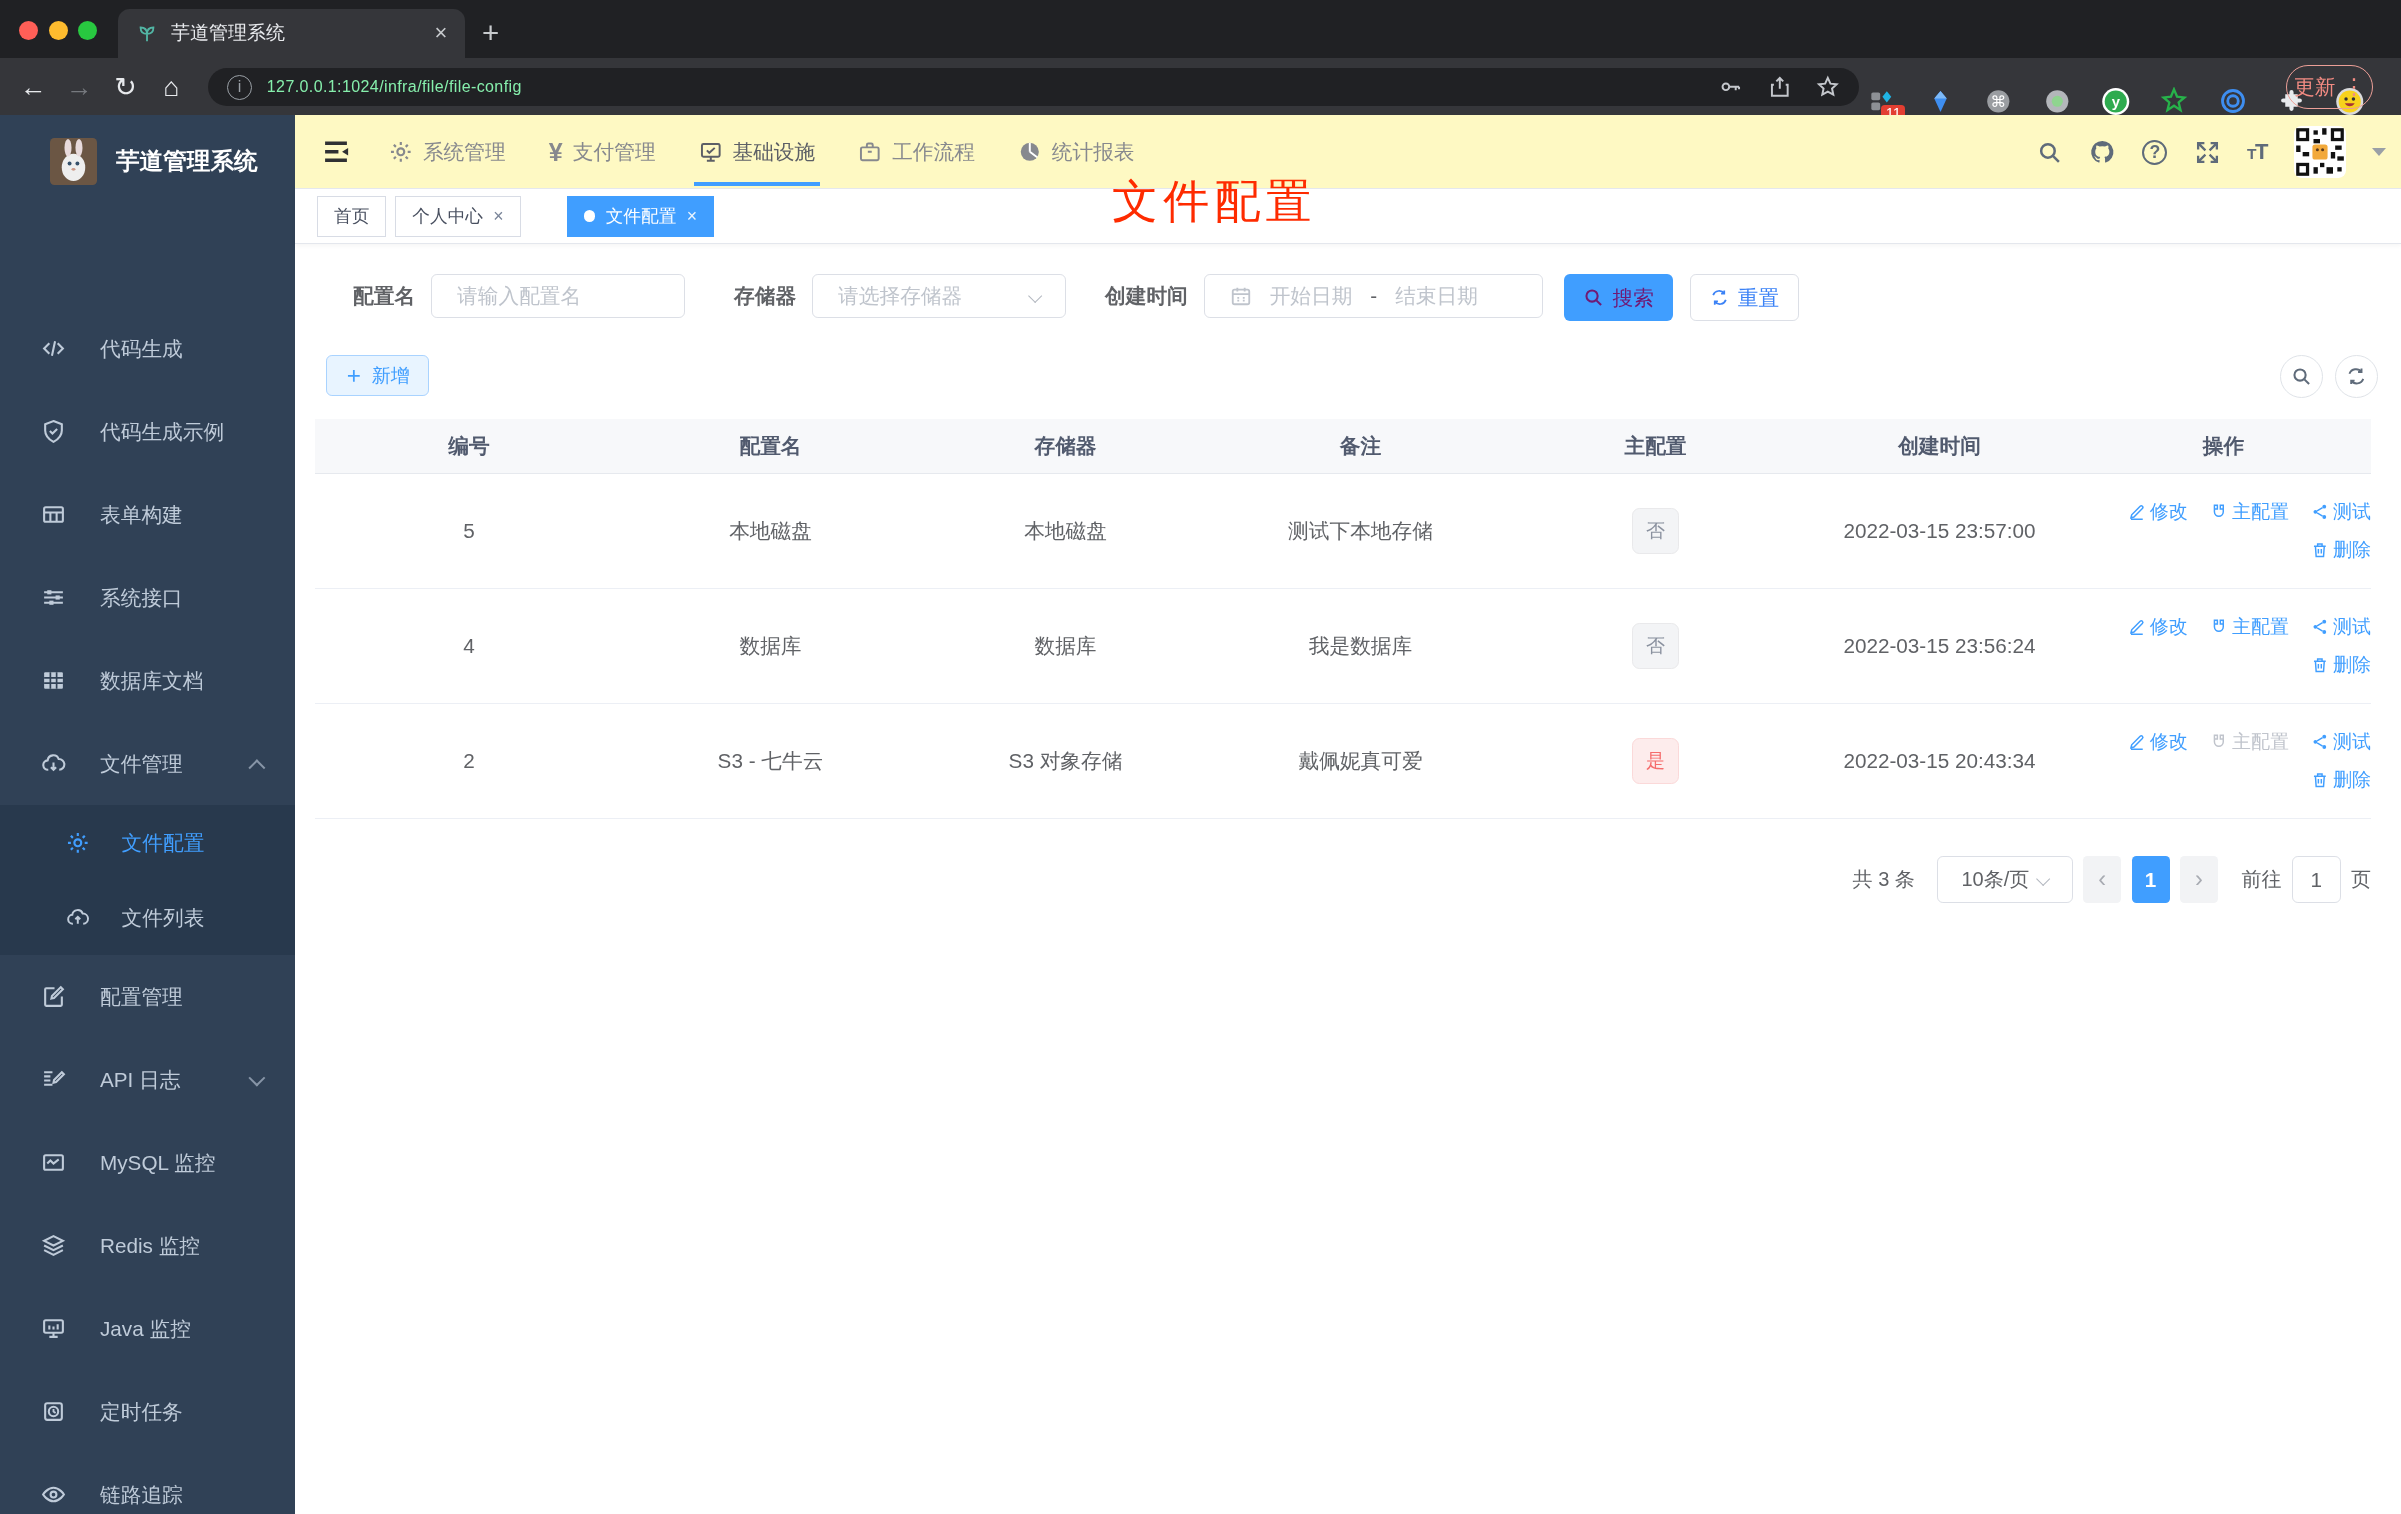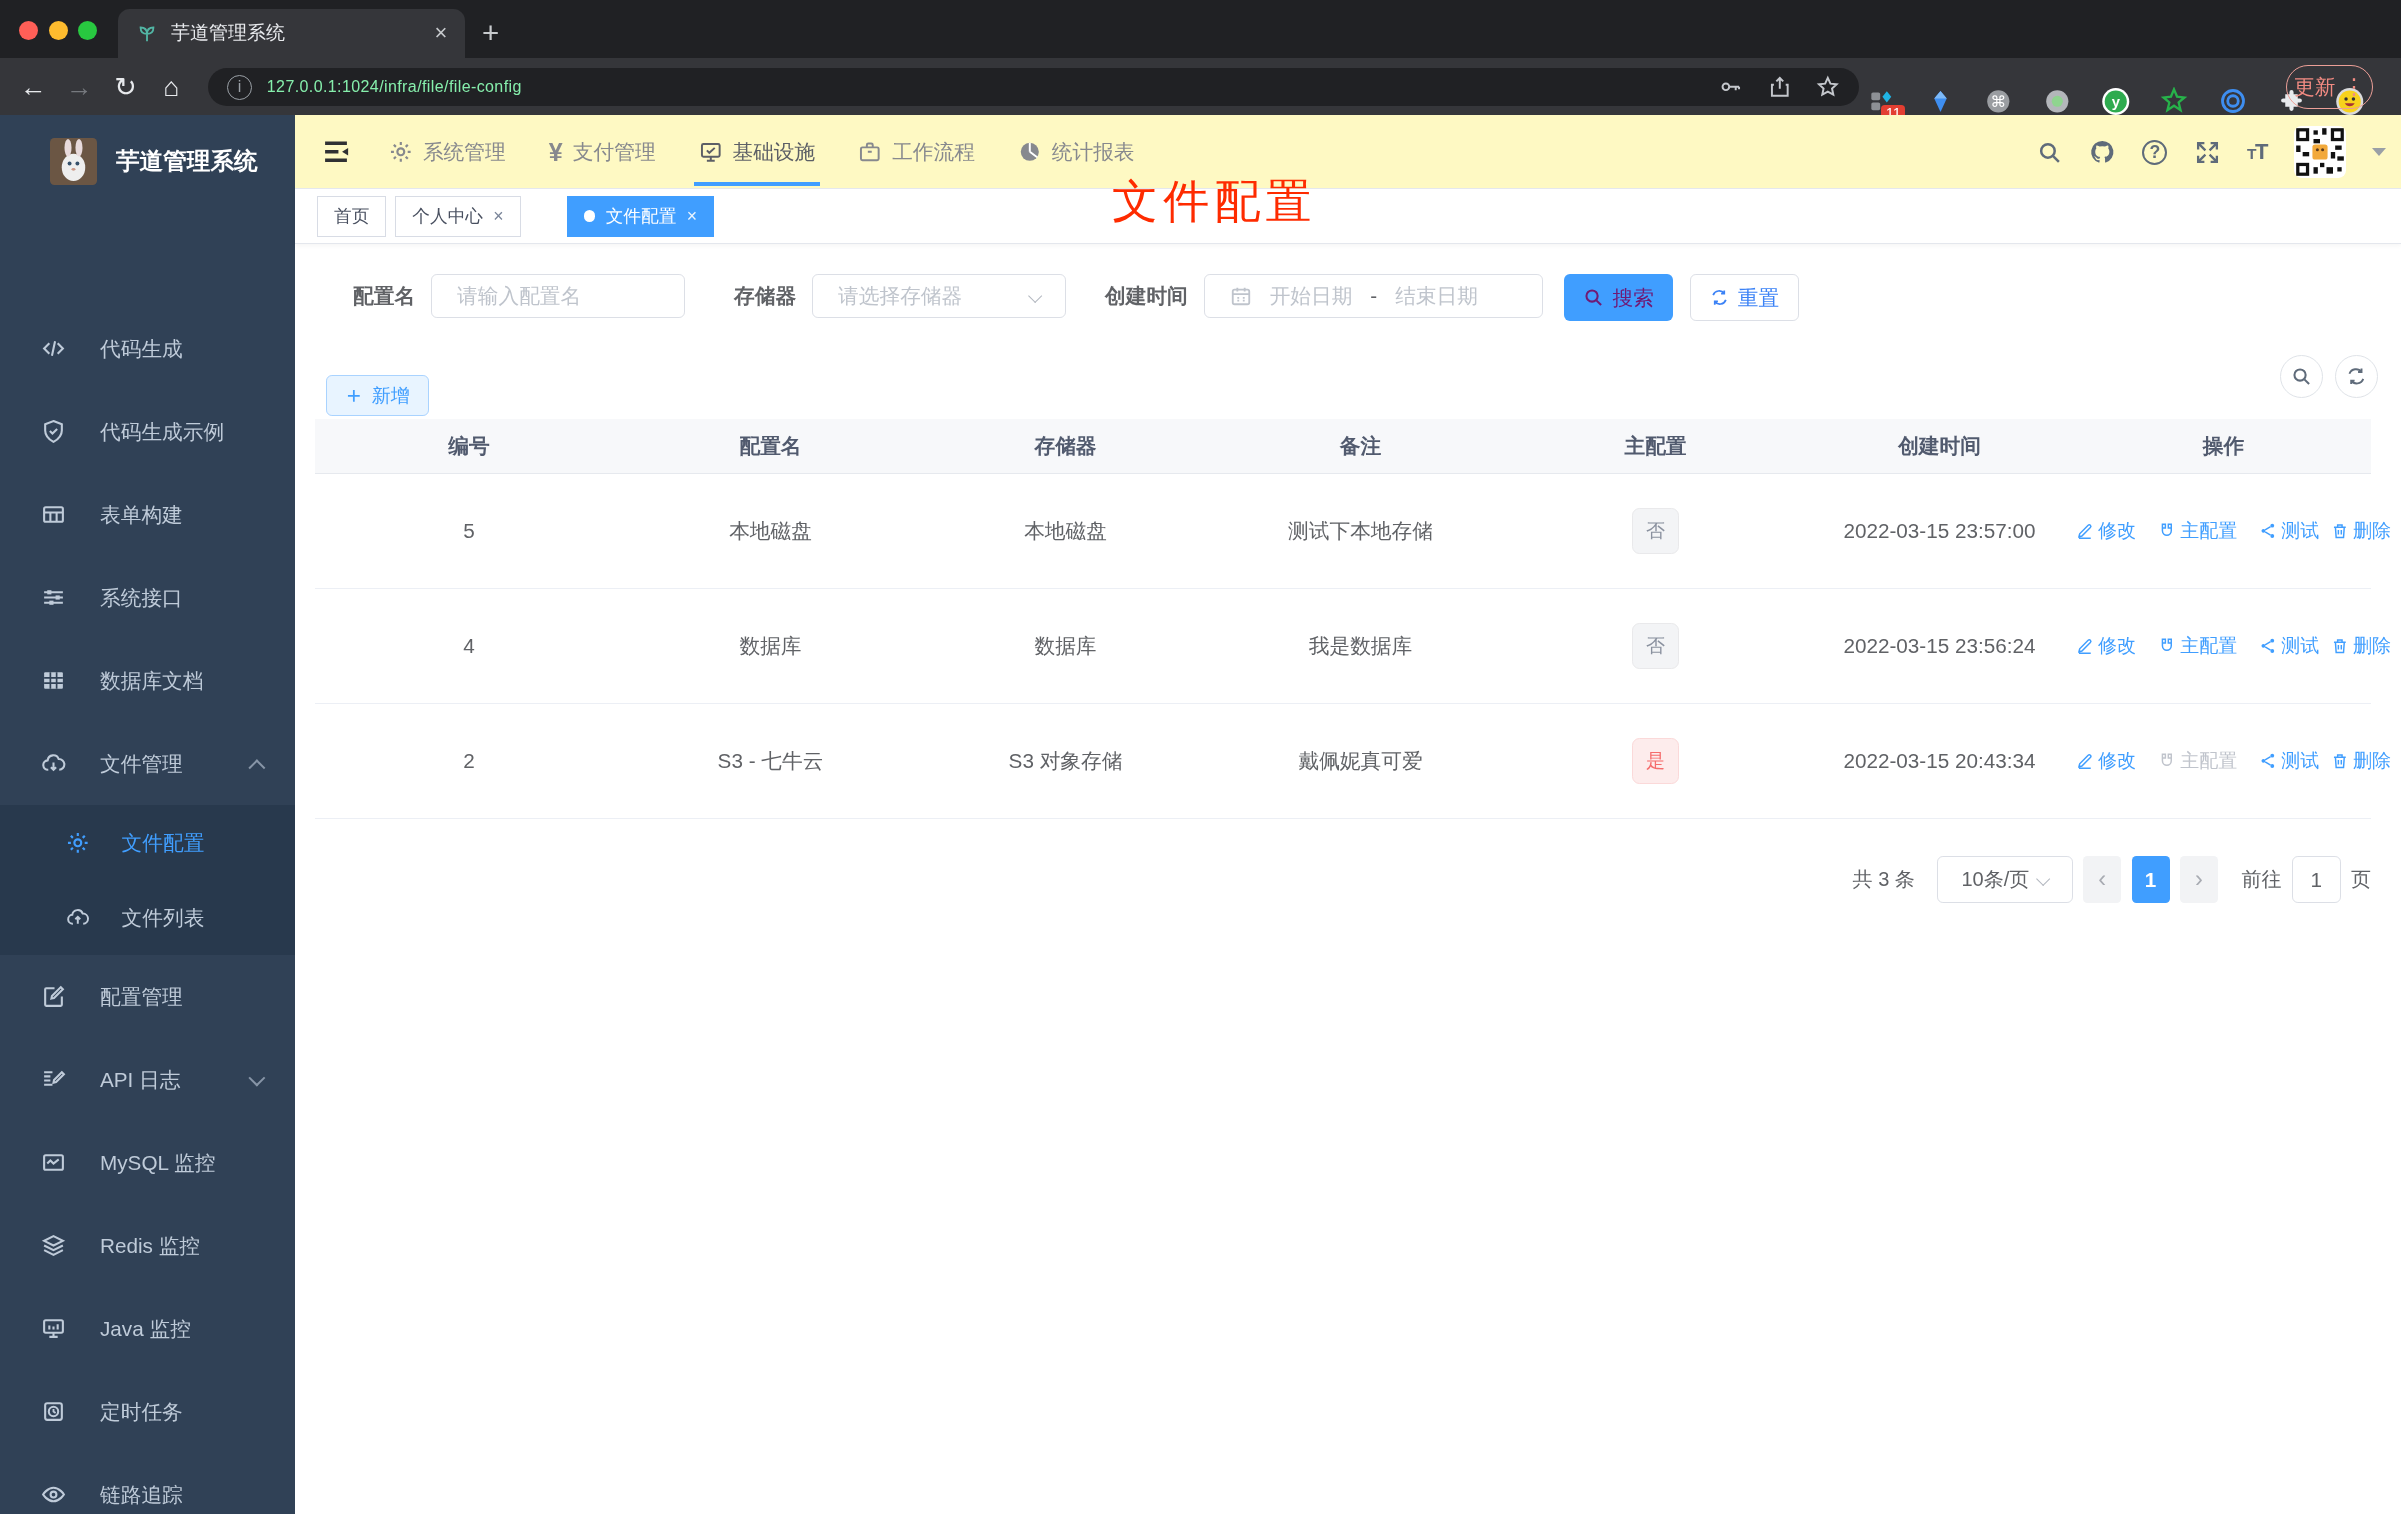--- a/index.html
+++ b/index.html
@@ -95,21 +95,21 @@
              display:flex; align-items:center; justify-content:center; color:#5f6b7a; }
   
   .tbl { position:absolute; left:315px; top:419px; width:2056px; font-size:20.7px; color:#606266; }
   .trow { display:grid; grid-template-columns:308px 295px 295px 295px 295px 273px 295px; align-items:center; }
   .thead { height:55px; background:#f7f8fa; border-bottom:0.7px solid #e6e9ee; color:#515a6e; font-weight:bold; }
   .tbody-row { height:115px; border-bottom:1.5px solid #eceff5; background:#fff; }
   .tc { text-align:center; }
   .badge { display:inline-block; min-width:47px; padding:8.9px 0; border-radius:7.4px; font-size:19px; }
   .badge-info { background:#f3f4f6; border:0.7px solid #e9e9eb; color:#8a919f; }
   .badge-danger { background:#fdecec; border:0.7px solid #fbd9d9; color:#f56c6c; }
-  .acts { display:flex; flex-direction:row; gap:11.8px; align-items:flex-end; }
+  .acts { display:flex; flex-direction:column; gap:11.8px; align-items:flex-end; }
   .actline { display:flex; gap:22px; justify-content:center; }
   .alink { color:#409eff; font-size:19px; display:flex; align-items:center; gap:4.4px; white-space:nowrap; }
   .alink .mi { width:17.7px; height:17.7px; }
   .alink.disabled { color:#c0c4cc; }
   
   .pag { position:absolute; top:856px; right:30px; height:47px; display:flex; align-items:center; gap:10.3px;
          font-size:20px; color:#606266; }
   .pag .total { margin-right:11.8px; }
   .psel { width:136px; height:47px; border:0.7px solid #dcdfe6; border-radius:5.9px; display:flex; align-items:center;
           justify-content:center; padding:0 11.8px; color:#606266; }
@@ -613,21 +613,21 @@
       </svg>
     <span>搜索</span>
   </div>
   <div class="btn btn-plain" style="position:absolute; left:1690px; top:274px; width:109px;">
     <svg width="19" height="19" viewBox="0 0 26 26">
         <use href="#i-refresh2"></use>
       </svg>
     <span>重置</span>
   </div>
 
-  <div class="btn btn-addn" style="position:absolute; left:326px; top:355px; width:103px; height:41px; font-size:19px;margin-top:20px;">
+  <div class="btn btn-addn" style="position:absolute; left:326px; top:355px; width:103px; height:41px; font-size:19px;">
     <svg width="17.7" height="17.7" viewBox="0 0 24 24">
         <use href="#i-plus"></use>
       </svg>
     <span>新增</span>
   </div>
   <div class="circbtn" style="left:2280px; top:355px;">
       <svg width="20.7" height="20.7" viewBox="0 0 28 28">
         <use href="#i-search"></use>
       </svg>
     </div>

